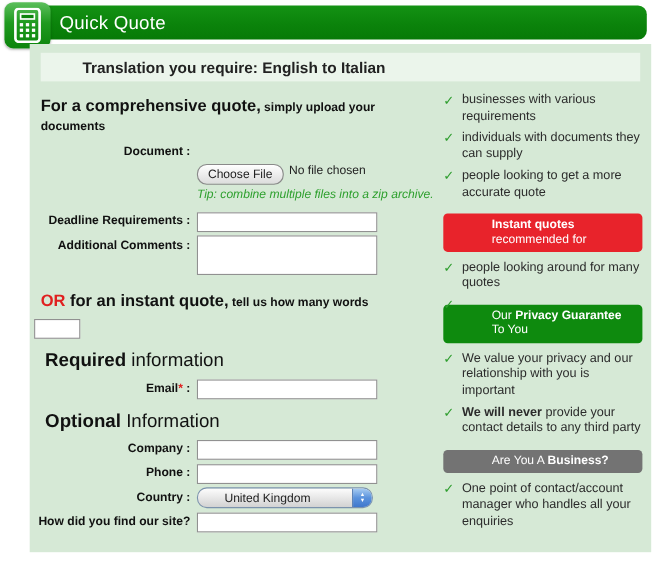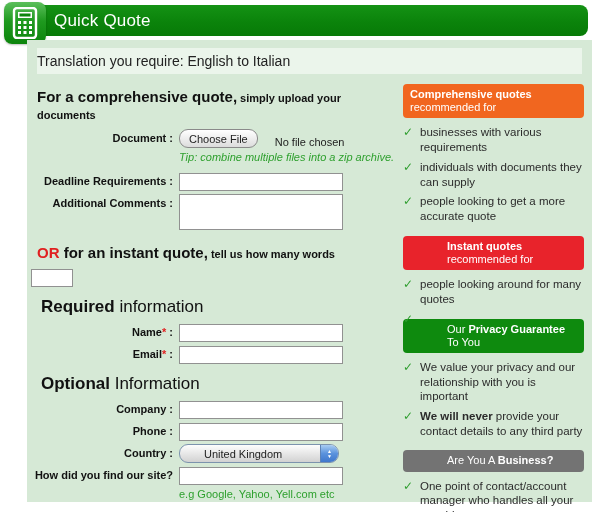--- a/index.html
+++ b/index.html
@@ -25,21 +25,21 @@
   }
   
   .content{
     position:absolute;left:27px;top:40px;width:565px;height:462px;
     background:#d6e9d6;
   }
   .strip{
     margin:8px 10px 4px 10px;height:26px;background:#ebf5eb;
     display:flex;align-items:center;
   }
-  .strip span{font-size:14px;color:#222;}
+  .strip span{font-size:14px;color:#222;padding-left:38px;font-weight:bold;}
   .cols{display:flex;padding:0 4px 0 4px;}
   .form-col{width:366px;flex:0 0 366px;}
   .side-col{flex:1;padding:6px 4px 0 6px;}
   
   .h-big{font-size:15px;font-weight:bold;color:#111;margin:10px 0 7px 6px;}
   .h-big .sub{font-size:11px;}
   .h-big .or{color:#e02020;}
   .h-sec{font-size:17px;color:#111;margin:10px 0 6px 10px;}
   .h-sec b{font-weight:bold;}
   .row{display:flex;align-items:flex-start;margin-bottom:3px;}
@@ -49,21 +49,21 @@
   .fld{flex:1;}
   input[type=text]{
     width:156px;height:14px;border:1px solid #919191;background:#ffffff;
     font-size:11px;padding:1px 3px;margin:0;
   }
   input.small{width:34px;}
   textarea{
     width:156px;height:32px;border:1px solid #919191;background:#ffffff;
     font-size:11px;padding:1px 3px;resize:none;margin:0;font-family:inherit;
   }
-  .file-row{display:flex;align-items:flex-end;gap:17px;}
+  .file-row{display:flex;align-items:flex-start;gap:5px;margin-top:20px;}
   .file-btn{
     height:17px;padding:0 9px;border:1px solid #8a8a8a;border-radius:9px;
     background:linear-gradient(180deg,#ffffff,#dcdcdc);
     font-size:11px;color:#222;display:inline-flex;align-items:center;cursor:default;
   }
   .file-status{font-size:11px;color:#222;}
   .tip{font-size:11px;font-style:italic;color:#2ea02e;margin:2px 0 9px 148px;}
   .hint{font-size:11px;color:#2ea02e;margin:2px 0 6px 148px;}
   
   .select{
@@ -162,24 +162,20 @@
 
       <div class="row">
         <div class="fld"><input type="text" class="small" style=""></div>
       </div>
 
       <div class="h-sec">
         <b>Required</b><span> information</span>
       </div>
 
       <div class="row">
-        <div class="lbl"><span>Name</span><span class="req">*</span><span> :</span></div>
-        <div class="fld"><input type="text" style=""></div>
-      </div>
-      <div class="row">
         <div class="lbl"><span>Email</span><span class="req">*</span><span> :</span></div>
         <div class="fld"><input type="text" style=""></div>
       </div>
 
       <div class="h-sec">
         <b>Optional</b><span> Information</span>
       </div>
 
       <div class="row">
         <div class="lbl">Company :</div>
@@ -198,29 +194,25 @@
                 <span>▲</span>
                 <span>▼</span>
               </span>
           </div>
         </div>
       </div>
       <div class="row">
         <div class="lbl">How did you find our site?</div>
         <div class="fld"><input type="text" style=""></div>
       </div>
-      <div class="hint">e.g Google, Yahoo, Yell.com etc</div>
 
     </div>
 
     <div class="side-col">
 
-      <div class="side-hd c-orange">
-        <span></span><b>Comprehensive quotes</b><span> recommended for</span>
-      </div>
       <div class="side-item"><span class="chk">✓</span><b></b><span>businesses with various requirements</span></div>
       <div class="side-item"><span class="chk">✓</span><b></b><span>individuals with documents they can supply</span></div>
       <div class="side-item"><span class="chk">✓</span><b></b><span>people looking to get a more accurate quote</span></div>
 
       <div class="side-hd c-red side-gap">
         <span></span><b>Instant quotes</b><span> recommended for</span>
       </div>
       <div class="side-item"><span class="chk">✓</span><b></b><span>people looking around for many quotes</span></div>
       <div class="side-item"><span class="chk">✓</span><b></b></div>
 

